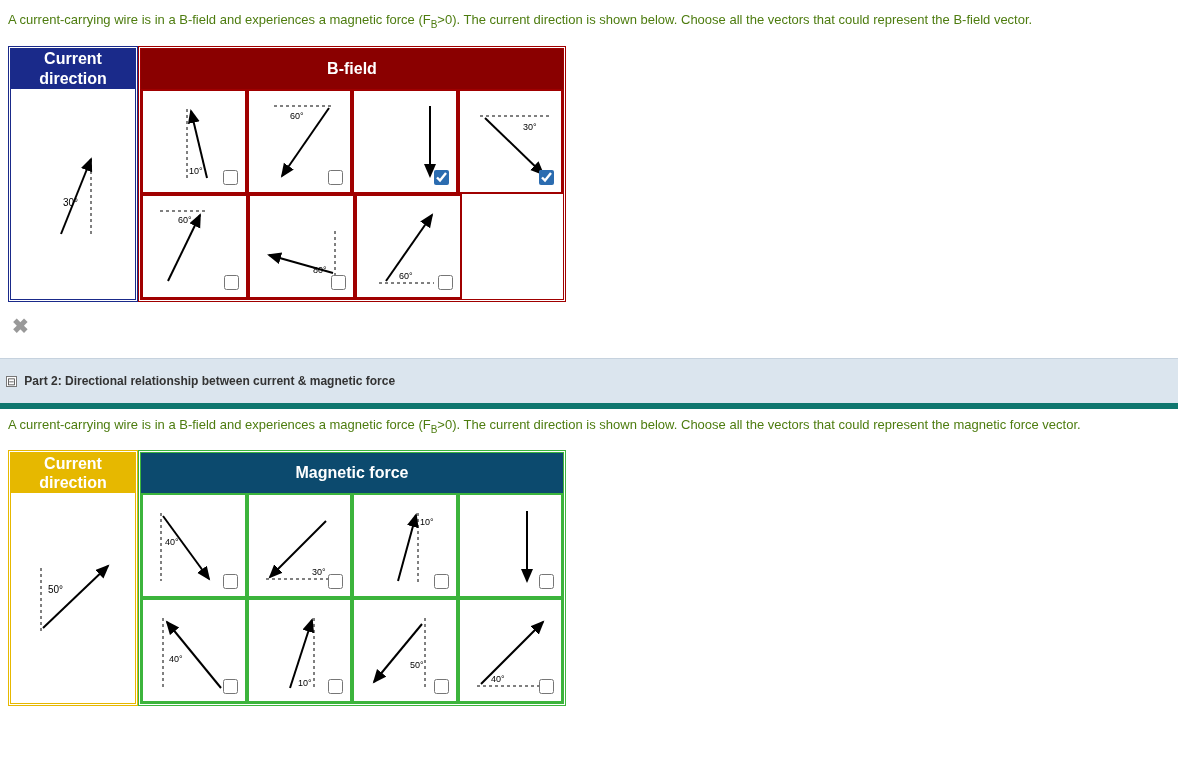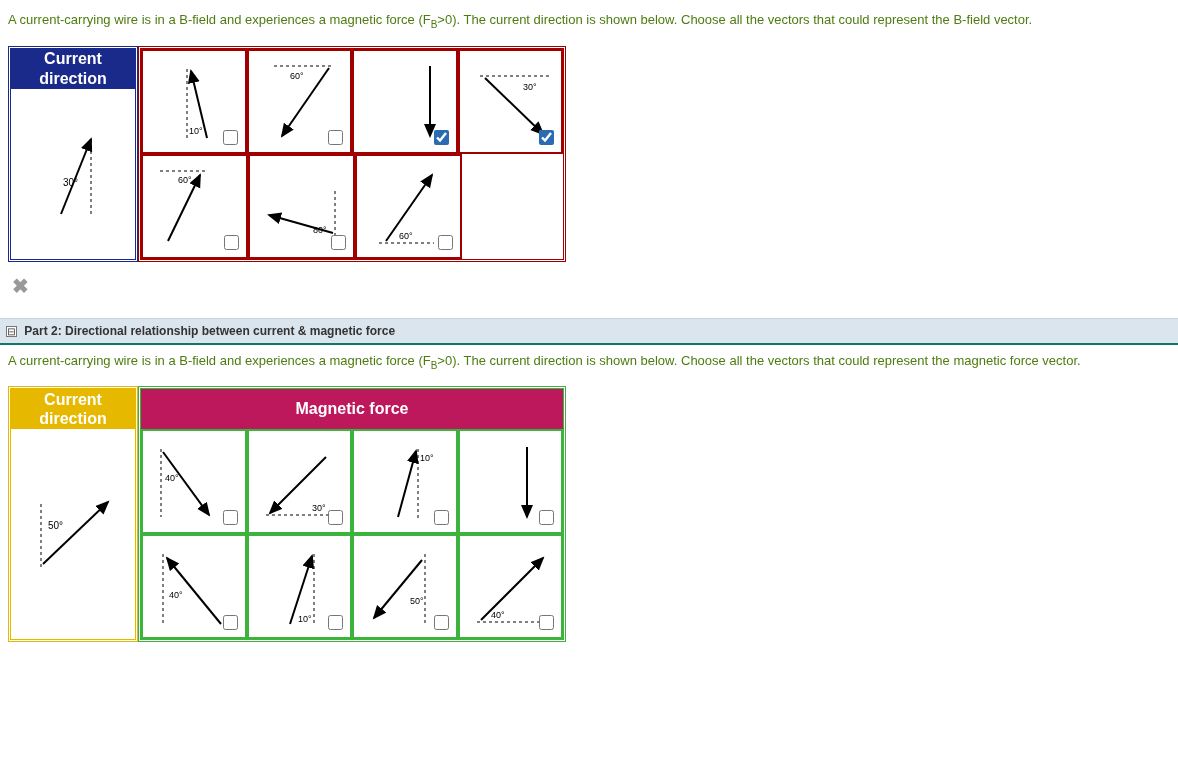--- a/index.html
+++ b/index.html
@@ -61,21 +61,21 @@
   .choice-header {
     height: 40px;
     display: flex;
     align-items: center;
     justify-content: center;
     color: #fff;
     font-weight: bold;
     font-size: 16px;
   }
   .choice-header.red { background: #8a0000; }
-  .choice-header.green { background: #be185d; }
+  .choice-header.green { background: #0c4a6e; }
   .choice-row {
     display: flex;
     height: 105px;
   }
   .choice-cell {
     position: relative;
     width: 107px;
     border: 2px double;
     display: flex;
     align-items: center;
@@ -92,27 +92,27 @@
     accent-color: #2b6cb0;
   }
   .result-mark {
     font-size: 20px;
     color: #999;
     font-weight: bold;
     margin: 6px 0 20px 4px;
   }
   .part-header {
     background: #dbe5ee;
-    padding: 5px 6px;
+    padding: 15px 6px;
     font-size: 12px;
     color: #333;
     margin: 0 0 8px -8px;
     width: calc(100% + 16px);
     border-top: 1px solid #c6d2de;
-    border-bottom: 2px solid #0f766e;
+    border-bottom: 6px solid #0f766e;
   }
   .part-header .toggle {
     display: inline-block;
     width: 11px;
     height: 11px;
     border: 1px solid #777;
     text-align: center;
     line-height: 9px;
     font-size: 10px;
     margin-right: 4px;
@@ -139,20 +139,21 @@
             </marker>
           </defs>
         <line x1="68" y1="90" x2="68" y2="12" stroke="#000" stroke-dasharray="3,3"></line>
         <line x1="38" y1="90" x2="68" y2="15" stroke="#000" stroke-width="2" marker-end="url(#ah1)"></line>
         <text x="40" y="62" font-size="10">30°</text>
       </svg>
     </div>
   </div>
 
   <div class="choice-col red">
+    <div class="choice-header red">B-field</div>
 
     <div class="choice-row">
       <div class="choice-cell red">
         <svg width="90" height="90">
             <defs>
               <marker id="a2" markerWidth="8" markerHeight="8" refX="6" refY="3" orient="auto">
                 <path d="M0,0 L7,3 L0,6 Z" fill="#000"></path>
               </marker>
             </defs>
           <line x1="38" y1="82" x2="38" y2="12" stroke="#000" stroke-dasharray="3,3"></line>

